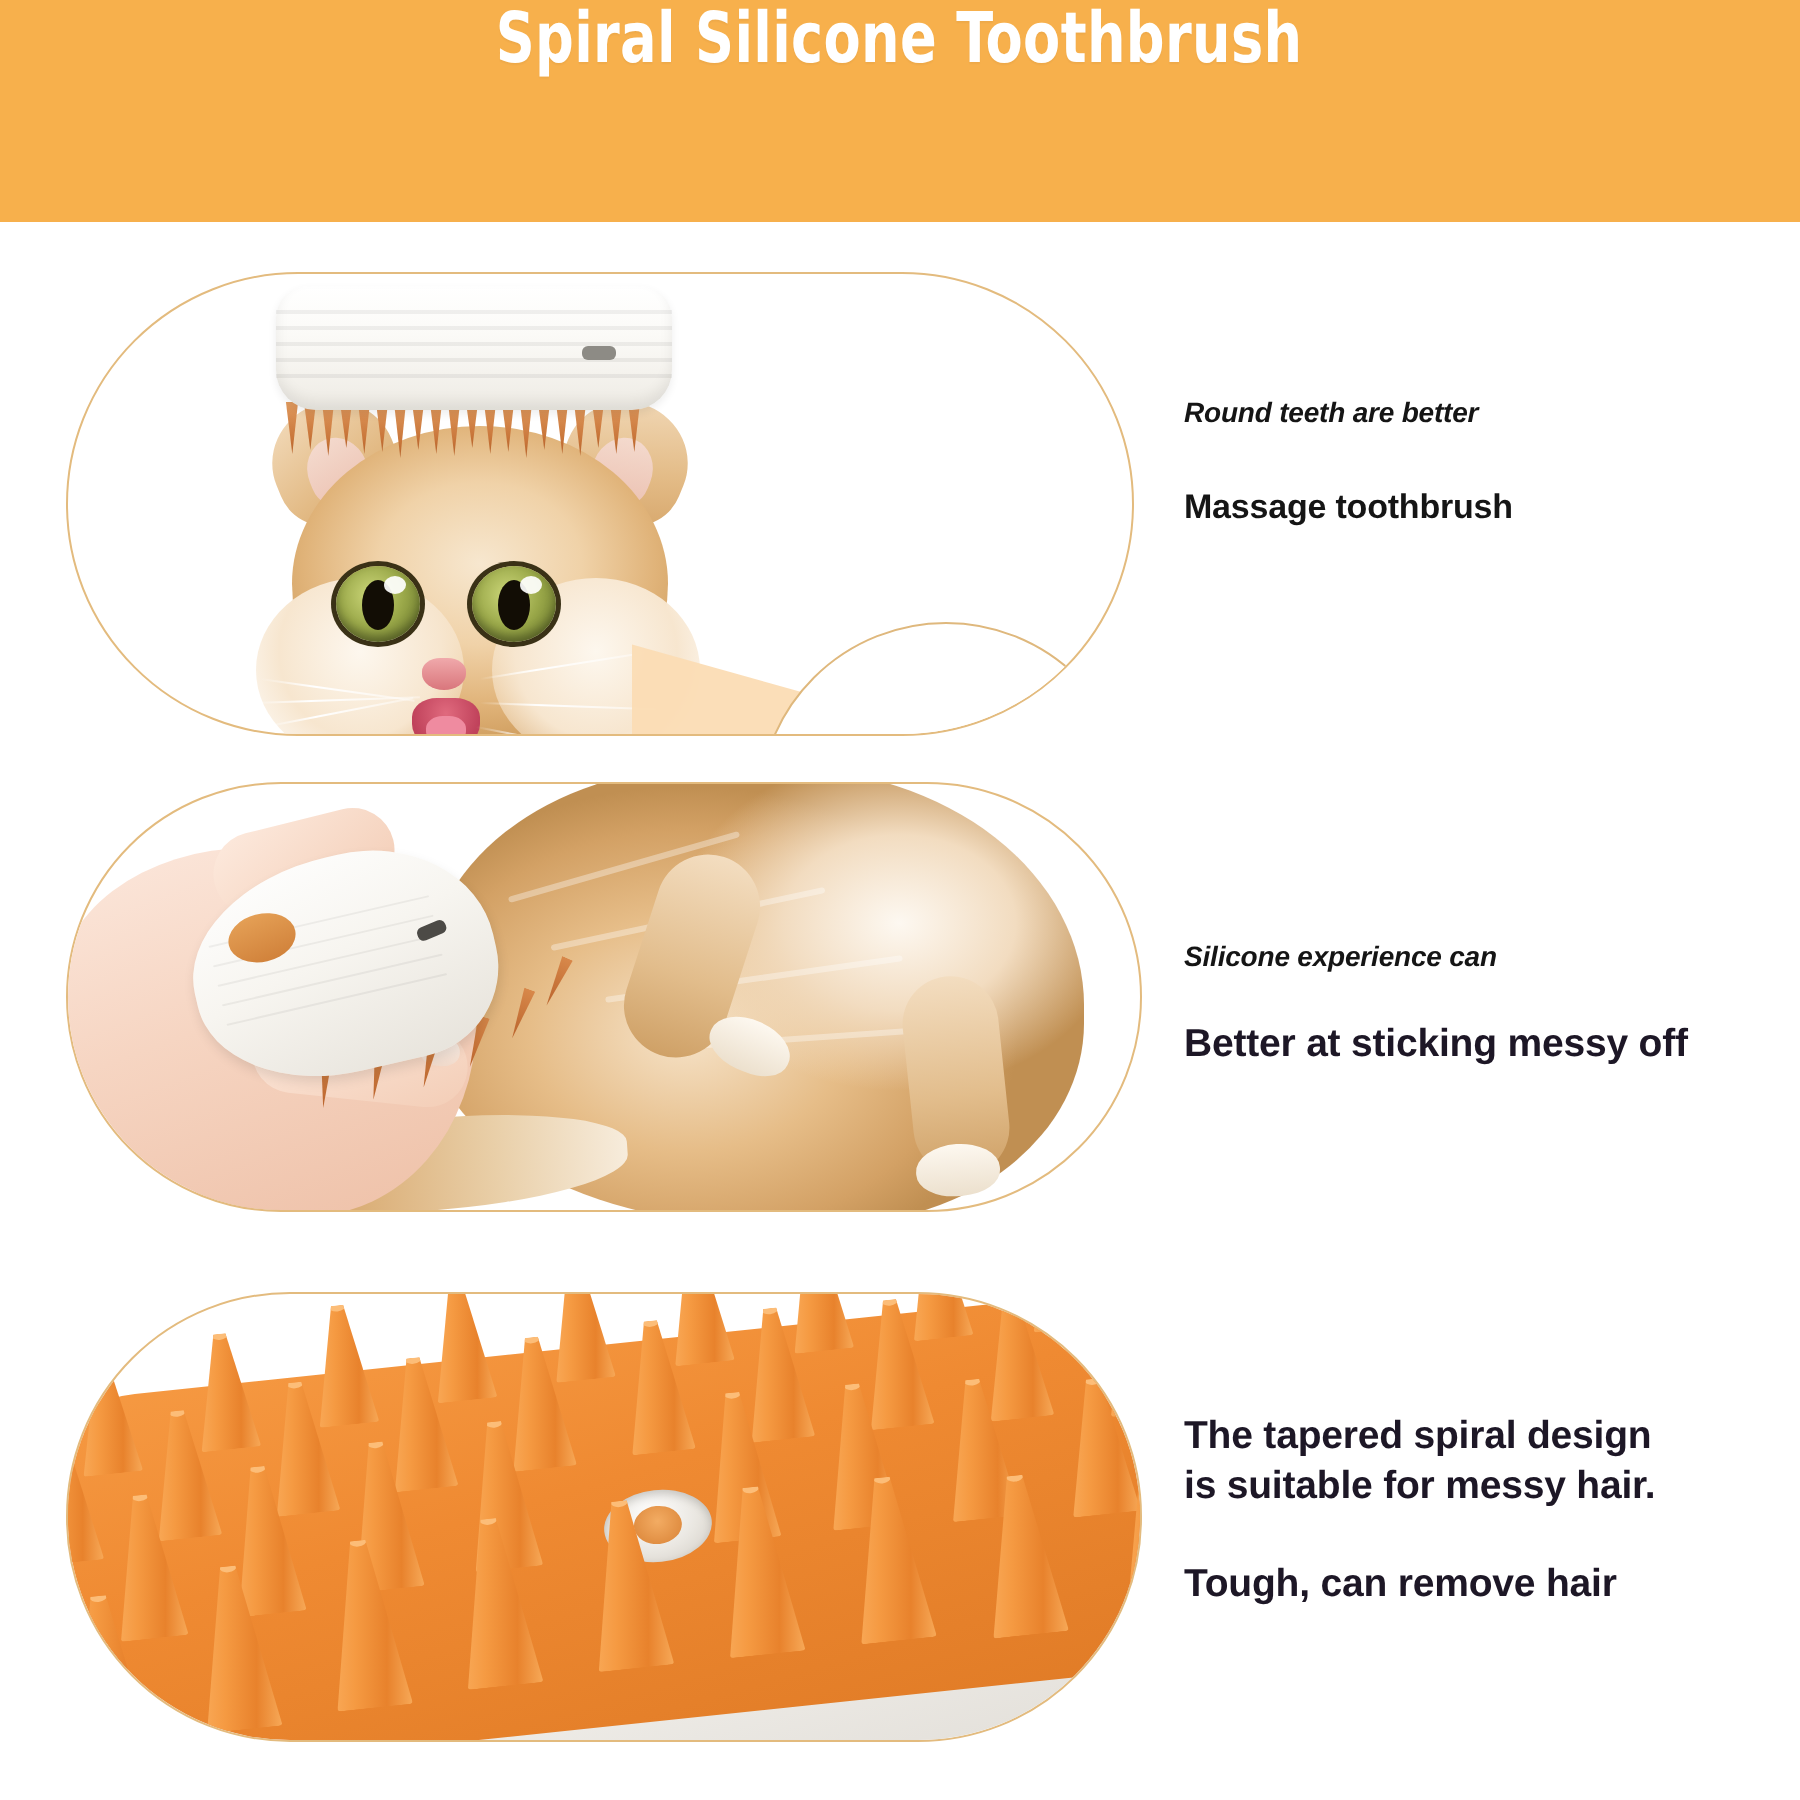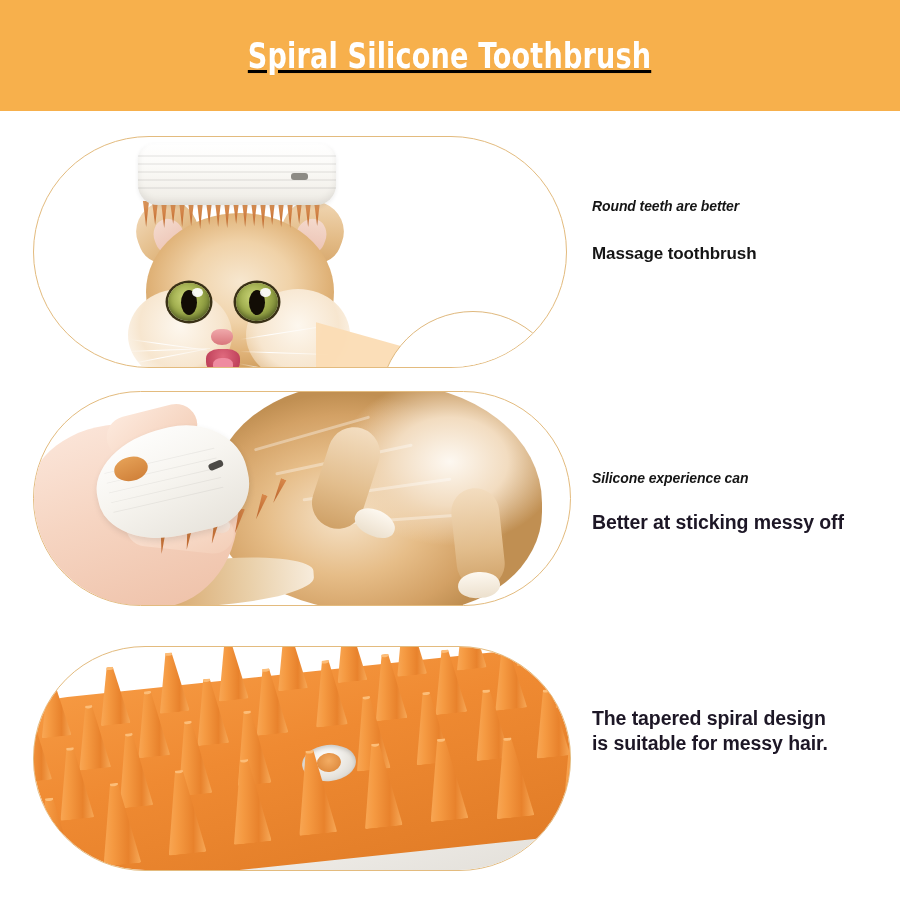--- a/index.html
+++ b/index.html
@@ -15,23 +15,22 @@
   }
 
   
   .header-banner {
     position: absolute;
     left: 0; top: 0;
     width: 900px;
     height: 111px;
     background: #f7b04c;
     display: flex;
-    align-items: center;
+    align-items: flex-start;
     justify-content: center;
-    text-decoration: underline;
   }
   .header-title {
     color: #ffffff;
     font-size: 35px;
     font-weight: bold;
     letter-spacing: 0.2px;
     font-family: "DejaVu Sans Condensed", "Liberation Sans Narrow", "Liberation Sans", sans-serif;
     transform: scaleX(0.86);
     white-space: nowrap;
     text-shadow: 0 1px 1px rgba(0,0,0,0.04);
@@ -634,13 +633,14 @@
         </div>
     </div>
 
   </div>
 </div>
 
 <div class="text-block tb-3">
   <div class="line line-lg">The tapered spiral design
 is suitable for messy hair.</div>
   <div class="gap-3"></div>
+  <div class="line line-lg">Tough, can remove hair</div>
 </div>
 
 </body></html>

